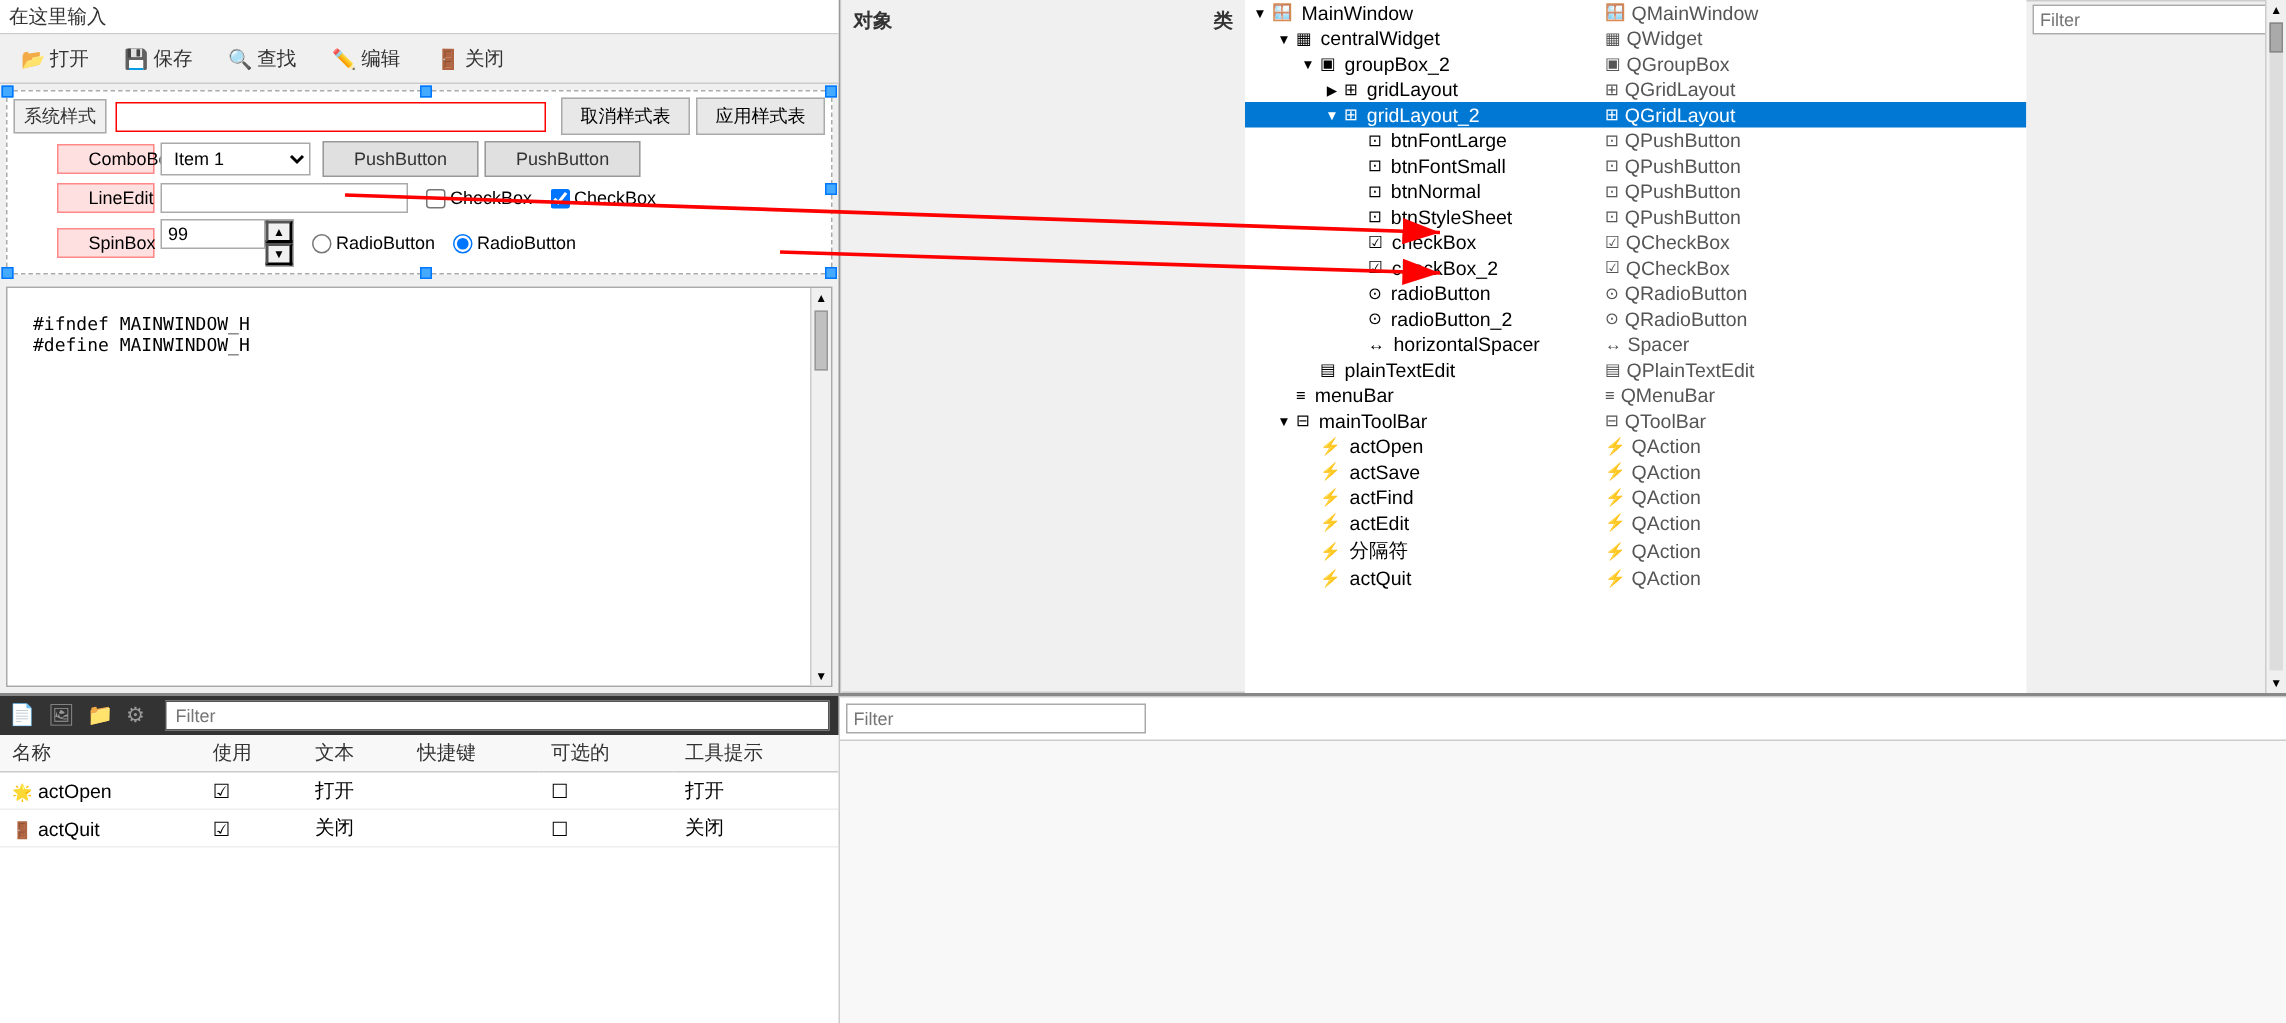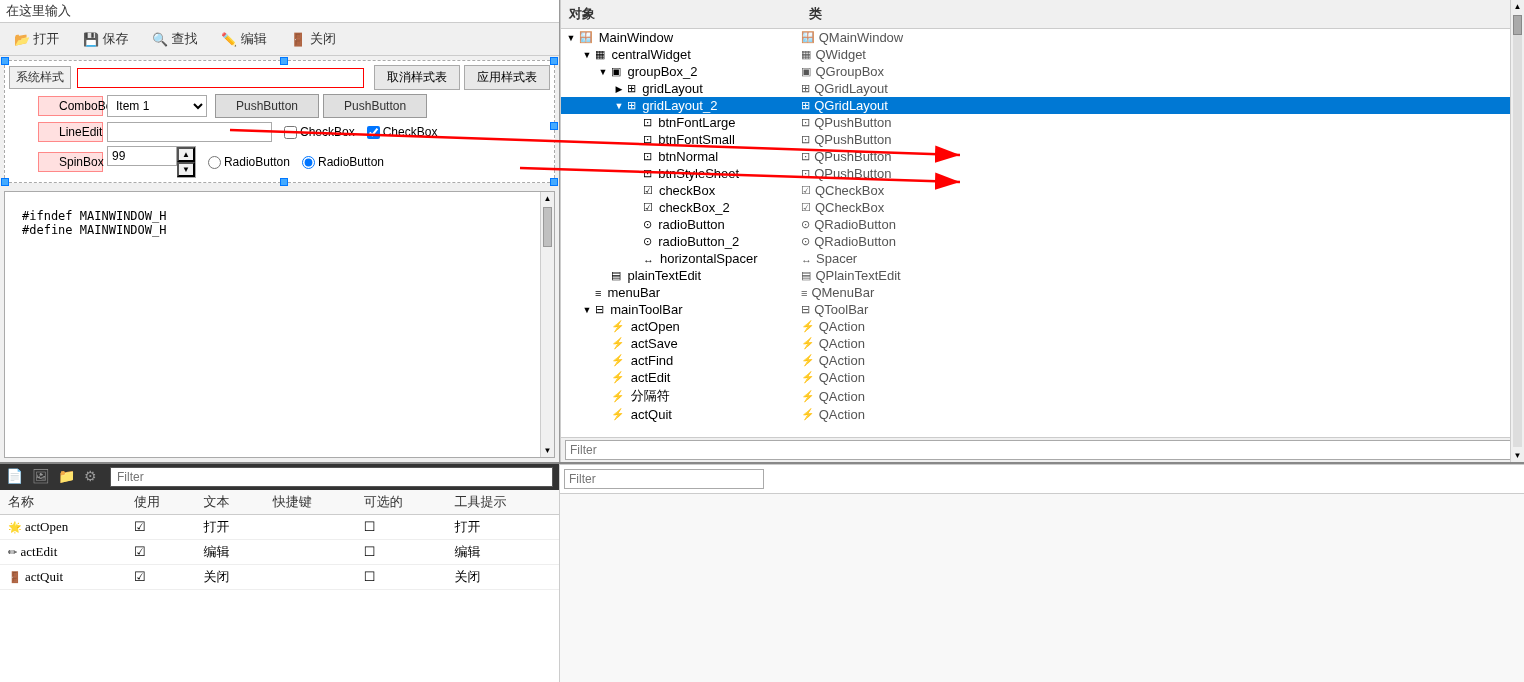--- a/index.html
+++ b/index.html
@@ -215,21 +215,21 @@
       background: #c0c0c0;
       height: 40px;
       margin: 2px;
       border: 1px solid #999;
     }
 
     
     .right-panel {
       flex: 1;
       display: flex;
-      flex-direction: column;
+      flex-direction: row;
       background: white;
       border-left: 1px solid #ccc;
     }
 
     .object-tree-header {
       display: flex;
       background: #f0f0f0;
       border-bottom: 1px solid #ccc;
       padding: 2px 0;
     }
@@ -778,21 +778,21 @@
   <div class="bottom-left">
 
     <div class="bottom-toolbar">
       <div class="bottom-tool-icon" style="background:transparent; border:none; color:#999; font-size:14px;">📄</div>
       <div class="bottom-tool-icon" style="background:transparent; border:none; color:#999; font-size:14px;">🖼</div>
       <div class="bottom-tool-icon" style="background:transparent; border:none; color:#999; font-size:14px;">📁</div>
       <div class="bottom-tool-icon" style="background:transparent; border:none; color:#999; font-size:14px;">⚙</div>
       <input class="filter-input-bottom" type="text" placeholder="Filter" style="">
     </div>
 
-    <div style="overflow-y:auto; flex:1;font-family:Liberation Serif, serif;">
+    <div style="overflow-y:auto; flex:1;">
       <table class="actions-table">
         <thead>
           <tr>
             <th>名称</th>
             <th>使用</th>
             <th>文本</th>
             <th>快捷键</th>
             <th>可选的</th>
             <th>工具提示</th>
           </tr>
@@ -801,28 +801,20 @@
 
         <tr>
               <td><span style="font-size:11px;">🌟</span> actOpen</td>
               <td>☑</td>
               <td>打开</td>
               <td></td>
               <td>☐</td>
               <td>打开</td>
             </tr>
             <tr>
-              <td><span style="font-size:11px;">✏</span> actEdit</td>
-              <td>☑</td>
-              <td>编辑</td>
-              <td></td>
-              <td>☐</td>
-              <td>编辑</td>
-            </tr>
-            <tr>
               <td><span style="font-size:11px;">🚪</span> actQuit</td>
               <td>☑</td>
               <td>关闭</td>
               <td></td>
               <td>☐</td>
               <td>关闭</td>
             </tr>
           </tbody>
       </table>
     </div>

